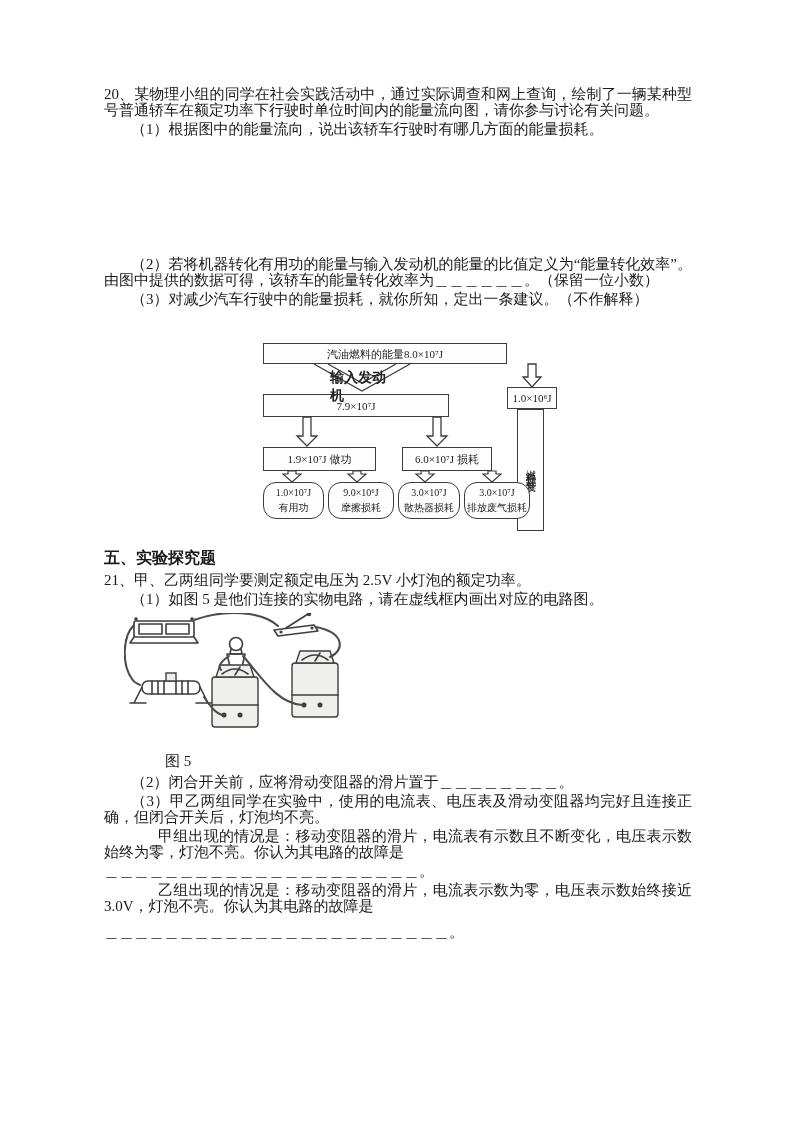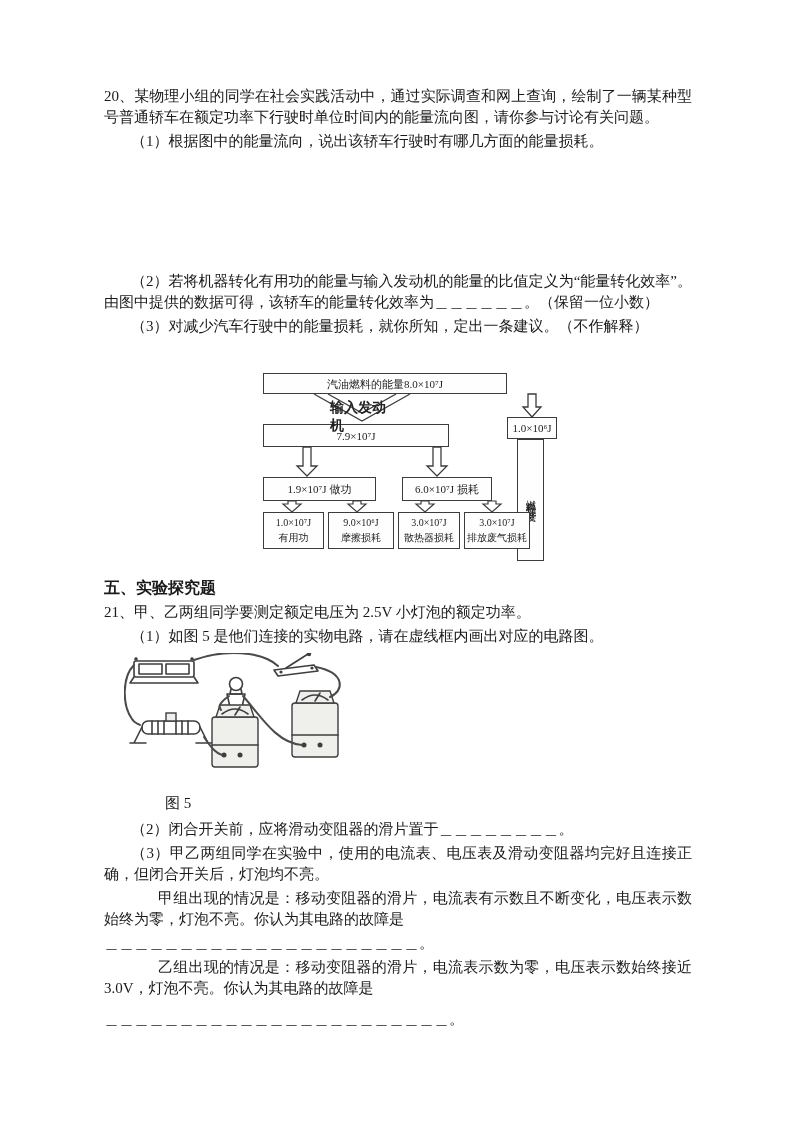--- a/index.html
+++ b/index.html
@@ -1,31 +1,31 @@
 <!DOCTYPE html>
 <html><head>
 <meta charset="utf-8">
 <style>
   html,body{margin:0;padding:0;background:#9a9a9a;}
   .page{position:relative;width:794px;height:1123px;background:#ffffff;margin:0 auto;
         font-family:"Liberation Serif","DejaVu Serif",serif;color:#1a1a1a;overflow:hidden;}
   .content{position:absolute;left:104px;top:86px;width:588px;}
-  .t{margin:0 0 3px;font-size:15px;line-height:21px;text-align:justify;}
+  .t{margin:0 0 3px;font-size:15px;line-height:16px;text-align:justify;}
   .ind{text-indent:1.8em;}
   .ind2{text-indent:3.6em;}
   .answer-space{height:116px;}
   .blank{letter-spacing:0;white-space:nowrap;}
   .sec-h{margin:13px 0 4px;font-size:16px;line-height:20px;font-weight:bold;}
 
   
   .flow{position:relative;width:306px;height:196px;margin:32px 0 0 158px;}
   .fbox{position:absolute;box-sizing:border-box;border:1px solid #3c3c3c;background:#fefefe;
         display:flex;align-items:center;justify-content:center;text-align:center;
         font-size:11px;line-height:12px;color:#222;}
-  .fbox.small{flex-direction:column;font-size:10px;justify-content:space-evenly;padding:2px 1px;}
+  .fbox.small{flex-direction:column;font-size:10px;justify-content:space-evenly;padding:2px 1px;border-radius:13px;}
   .flow-label{position:absolute;font-size:14px;color:#222;z-index:2;font-weight:bold;}
   .vbar{position:absolute;left:255px;top:70px;width:27px;height:122px;box-sizing:border-box;
         border:1px solid #3c3c3c;background:#fefefe;writing-mode:vertical-rl;
         display:flex;align-items:center;justify-content:center;
         font-size:10.5px;letter-spacing:2px;color:#222;}
   .flow svg{position:absolute;left:0;top:0;z-index:1;}
 
   
   .circuit{position:relative;width:262px;height:138px;margin:6px 0 2px 20px;}
   .circuit svg{position:absolute;left:0;top:0;}

